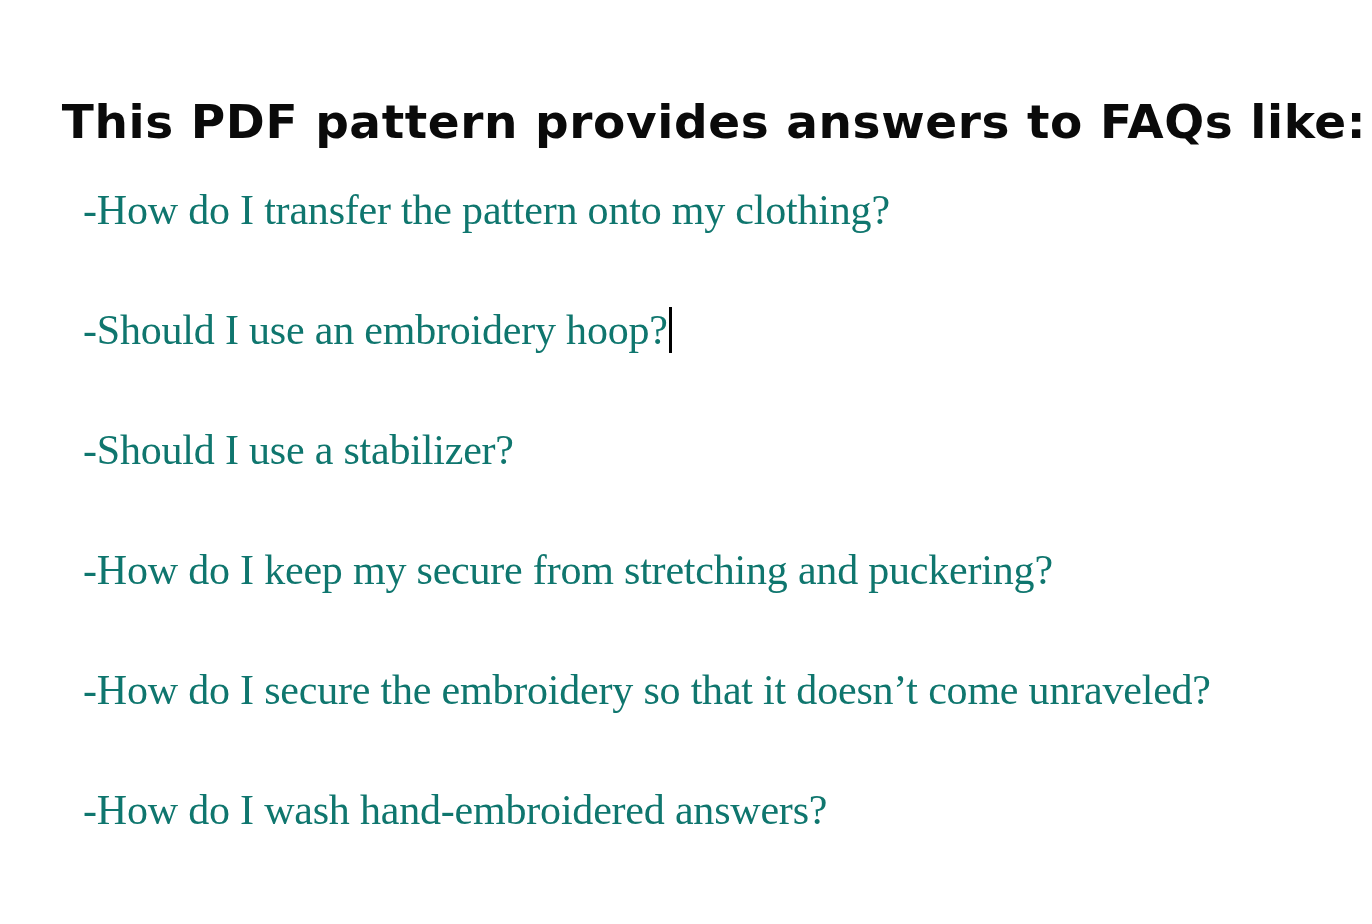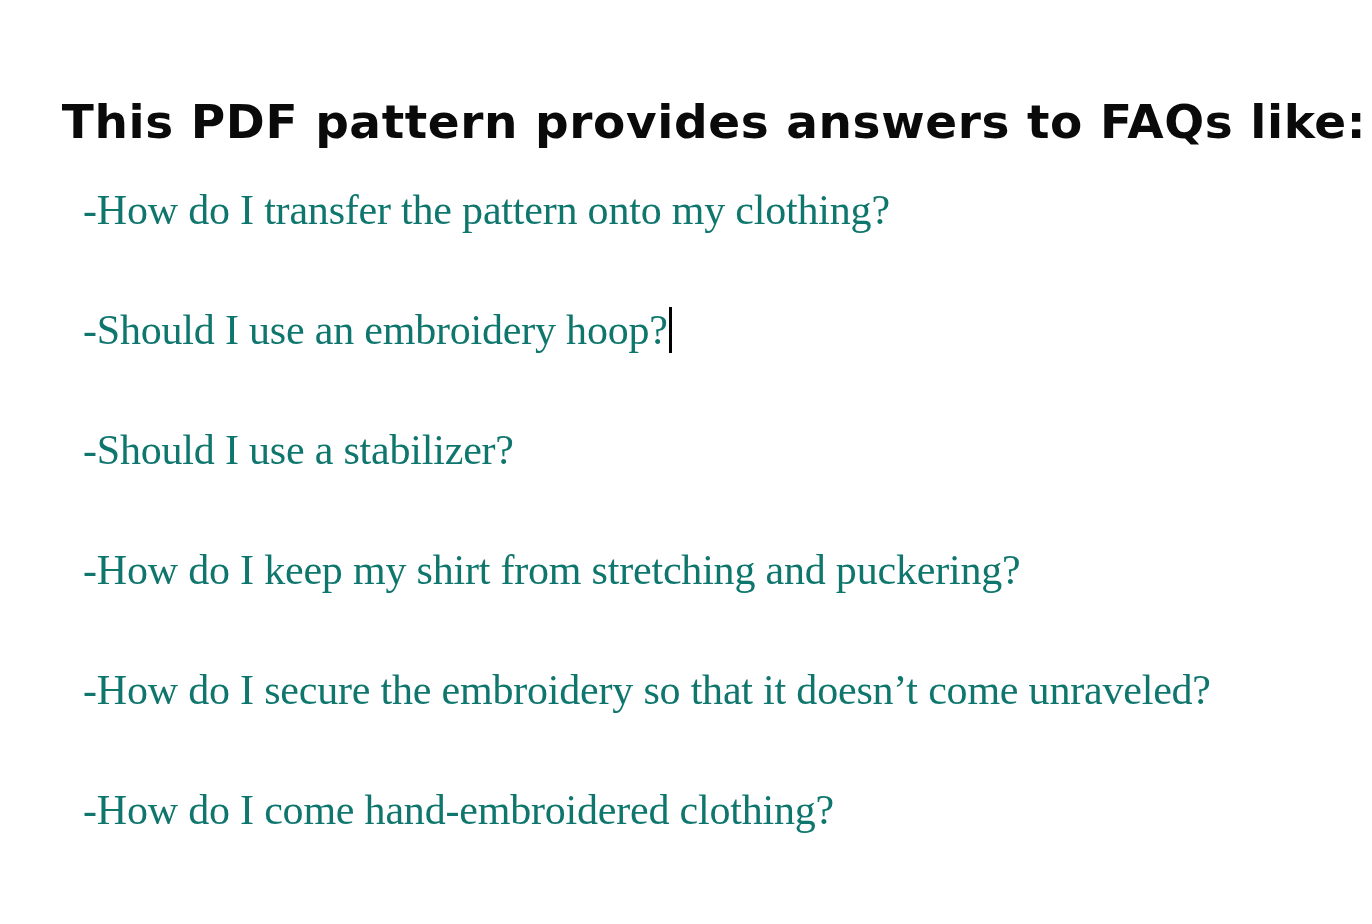--- a/index.html
+++ b/index.html
@@ -90,26 +90,26 @@
 
     <li class="faq-item">
       <span class="faq-text">-Should I use an embroidery hoop?</span><span class="text-caret"></span>
     </li>
 
     <li class="faq-item">
       <span class="faq-text">-Should I use a stabilizer?</span>
     </li>
 
     <li class="faq-item">
-      <span class="faq-text">-How do I keep my shirt from stretching and puckering?</span>
+      <span class="faq-text">-How do I keep my secure from stretching and puckering?</span>
     </li>
 
     <li class="faq-item">
       <span class="faq-text">-How do I secure the embroidery so that it doesn’t come unraveled?</span>
     </li>
 
     <li class="faq-item">
-      <span class="faq-text">-How do I come hand-embroidered clothing?</span>
+      <span class="faq-text">-How do I wash hand-embroidered answers?</span>
     </li>
 
   </ul>
 
 </div>
 
 </body></html>

